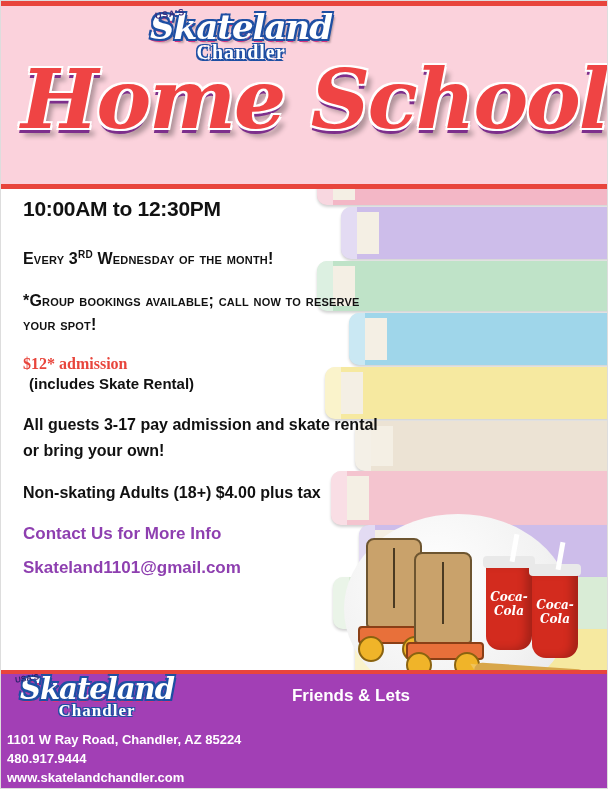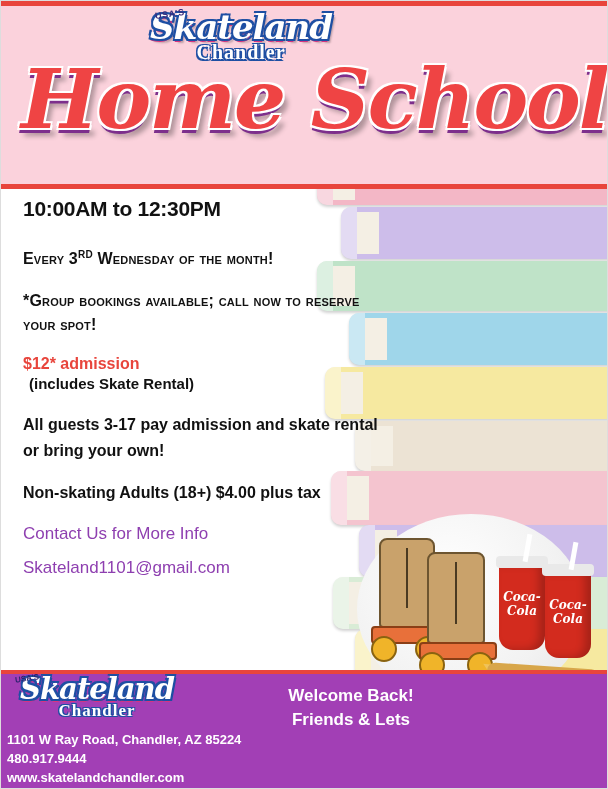--- a/index.html
+++ b/index.html
@@ -169,36 +169,37 @@
   .smallcaps sup {
     font-size: 10px;
     font-variant: normal;
     text-transform: uppercase;
   }
   .price {
     font-size: 16px;
     font-weight: bold;
     color: #e8453c;
     margin-bottom: 2px;
+    font-family: Liberation Serif, serif;
   }
   .price-note {
     font-size: 15px;
     font-weight: bold;
     color: #111111;
     margin: 0 0 20px 6px;
   }
   .para {
     font-size: 16px;
     font-weight: bold;
     line-height: 26px;
     margin-bottom: 16px;
   }
   .contact {
     font-size: 17px;
-    font-weight: normal;
+    font-weight: bold;
     color: #8e3fb0;
     line-height: 24px;
   }
 
   
   .footer {
     position: absolute;
     left: 0;
     bottom: 0;
     width: 608px;
@@ -272,21 +273,21 @@
     text-align: center;
     font-size: 17px;
     font-weight: bold;
     color: #ffffff;
     line-height: 24px;
   }
 
   
   .photo {
     position: absolute;
-    right: 0;
+    right: 13px;
     bottom: 44px;
     width: 258px;
     height: 230px;
     text-decoration: underline;
   }
   .photo-circle {
     position: absolute;
     left: 8px;
     top: 0;
     width: 228px;
@@ -493,18 +494,17 @@
       <div class="chandler">Chandler</div>
     </div>
 
     <div class="footer-address">
       <div>1101 W Ray Road, Chandler, AZ 85224</div>
       <div>480.917.9444</div>
       <div>www.skatelandchandler.com</div>
     </div>
 
     <div class="welcome">
-      <div>Welcome Back!</div>
       <div>Friends &amp; Lets</div>
     </div>
   </div>
 
 </div>
 
 </body></html>

